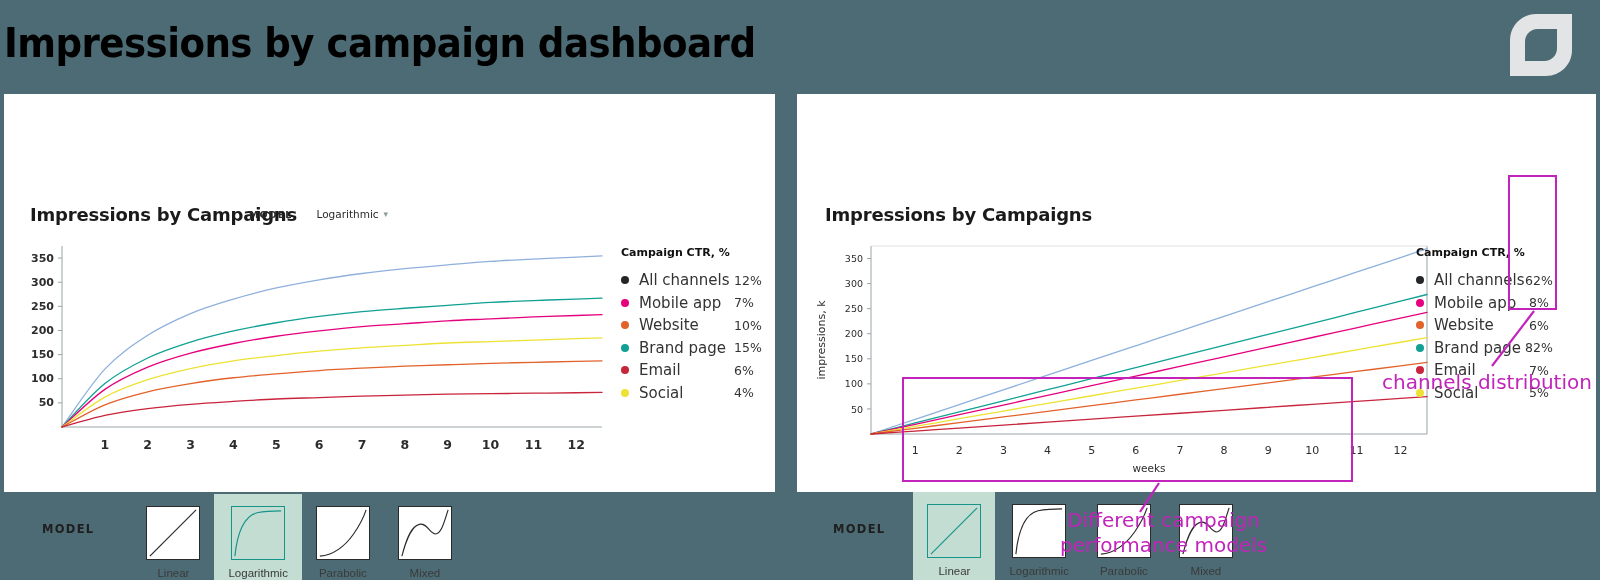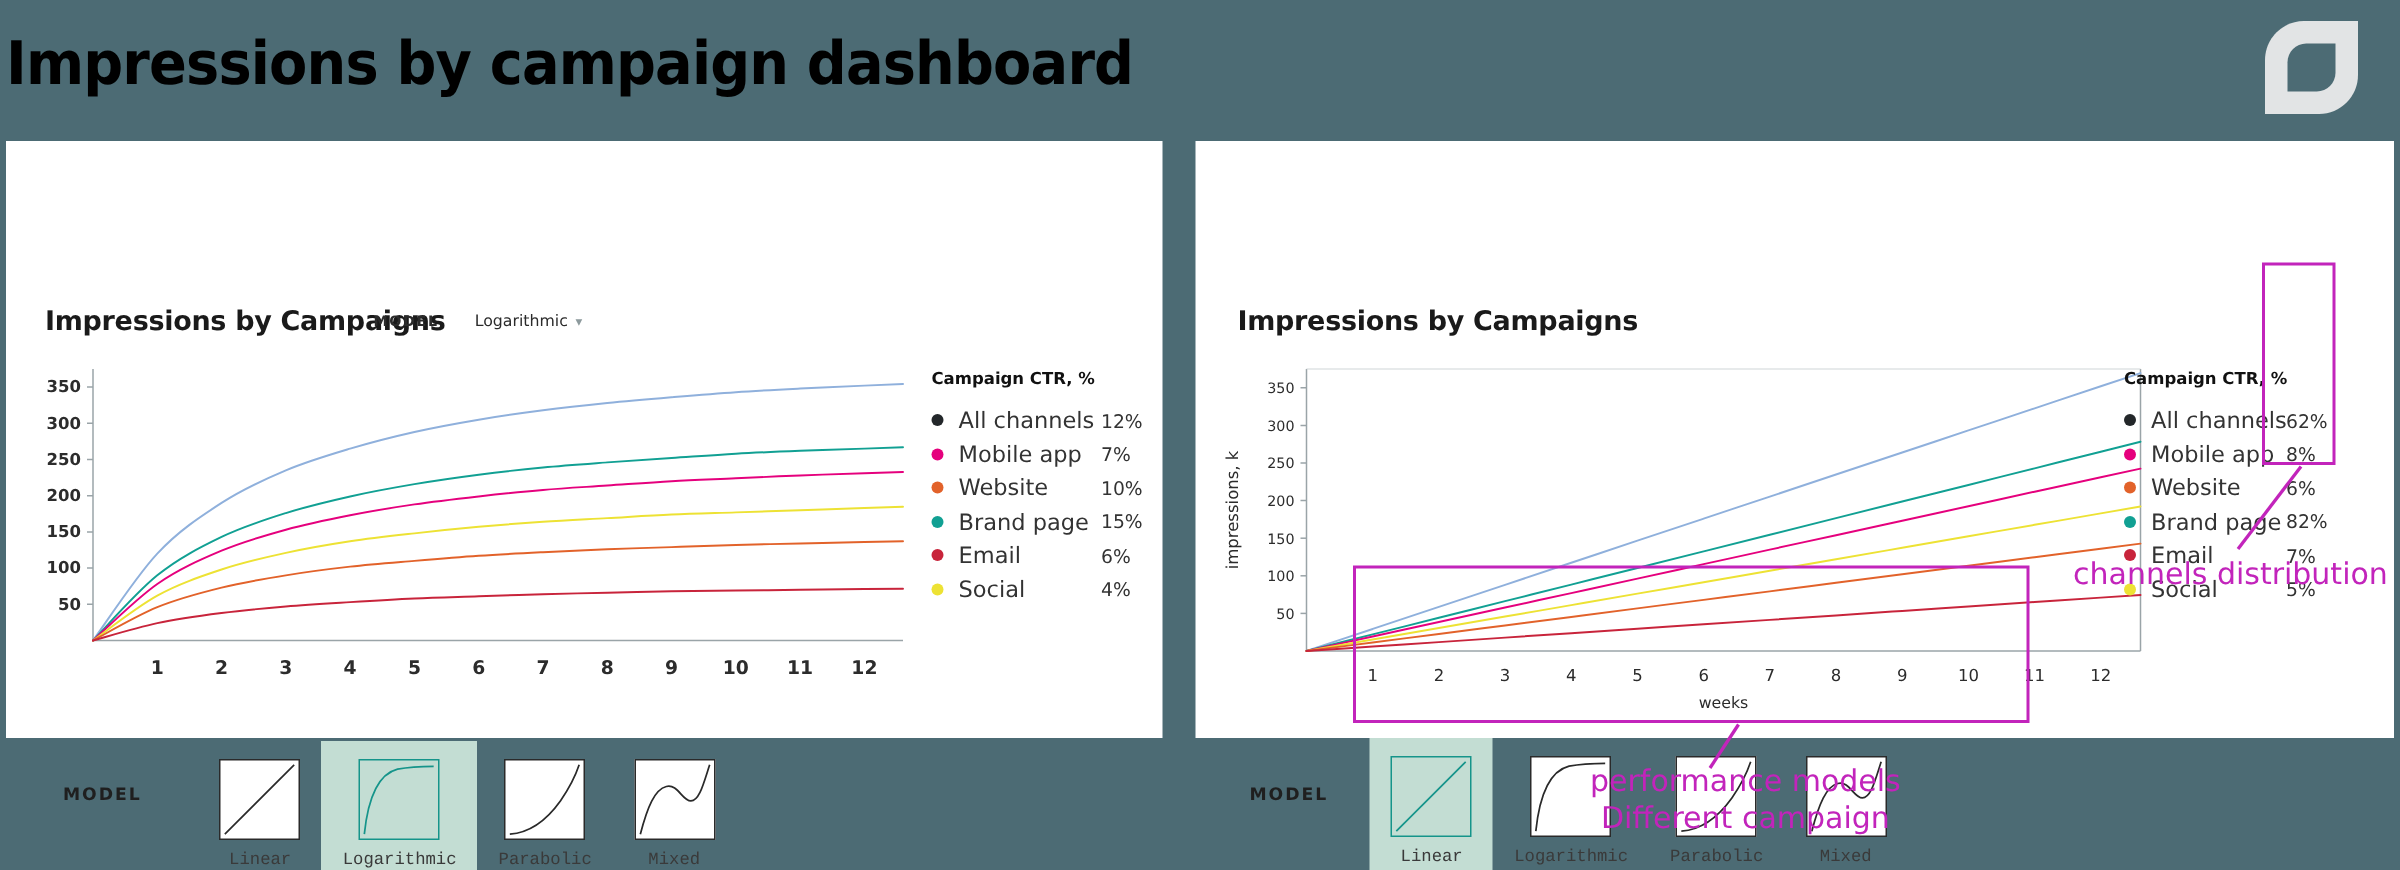--- a/index.html
+++ b/index.html
@@ -89,21 +89,21 @@
     flex: 0 0 8px; margin-right: 10px;
   }
   .legend-name {
     font-size: 15px; color: #333;
     font-family: "DejaVu Sans", sans-serif;
     width: 95px;
   }
   .legend-val {
     font-size: 12.5px; color: #333;
     font-family: "DejaVu Sans", sans-serif;
-    text-align: left;
+    text-align: center;
   }
   #legend-right .legend-name { width: 86px; }
   #legend-right .legend-val { width: 34px; padding-left: 4px; }
 
   
   .model-strip { position: absolute; display: flex; align-items: flex-start; }
   .model-strip-label {
     font-size: 11.5px; letter-spacing: 1.3px; color: #1f1f1f;
     font-family: "DejaVu Sans", sans-serif; font-weight: 600;
     white-space: nowrap;
@@ -116,21 +116,21 @@
   .model-thumb {
     width: 54px; height: 54px;
     border: 1.3px solid #2a2a2a;
     background: #fff;
     position: relative;
   }
   .model-opt.selected .model-thumb { border-color: #15948a; background: transparent; }
   .model-caption {
     margin-top: 7px;
     font-size: 11.5px; color: #3a3a3a;
-    font-family: Liberation Mono, monospace;
+    font-family: Liberation Sans, sans-serif;
     white-space: nowrap;
     text-align: right;
   }
 
   
   .anno-box {
     position: absolute;
     border: 2.4px solid #c224bb;
     pointer-events: none;
   }
@@ -393,15 +393,15 @@
 <svg id="anno-svg" viewBox="0 0 1600 580">
   <line x1="1534" y1="311" x2="1492" y2="366" stroke="#c224bb" stroke-width="2.2"></line>
   <line x1="1159" y1="483" x2="1140" y2="512" stroke="#c224bb" stroke-width="2.2"></line>
 </svg>
 
 <div class="anno-text" style="left:1382px; top:370px; text-align:left;">
   <div>channels distribution</div>
 </div>
 
 <div class="anno-text" style="left:1060px; top:508px; text-align:center;">
+  <div>Different campaign</div>
   <div>performance models</div>
-  <div>Different campaign</div>
 </div>
 
 </body></html>

